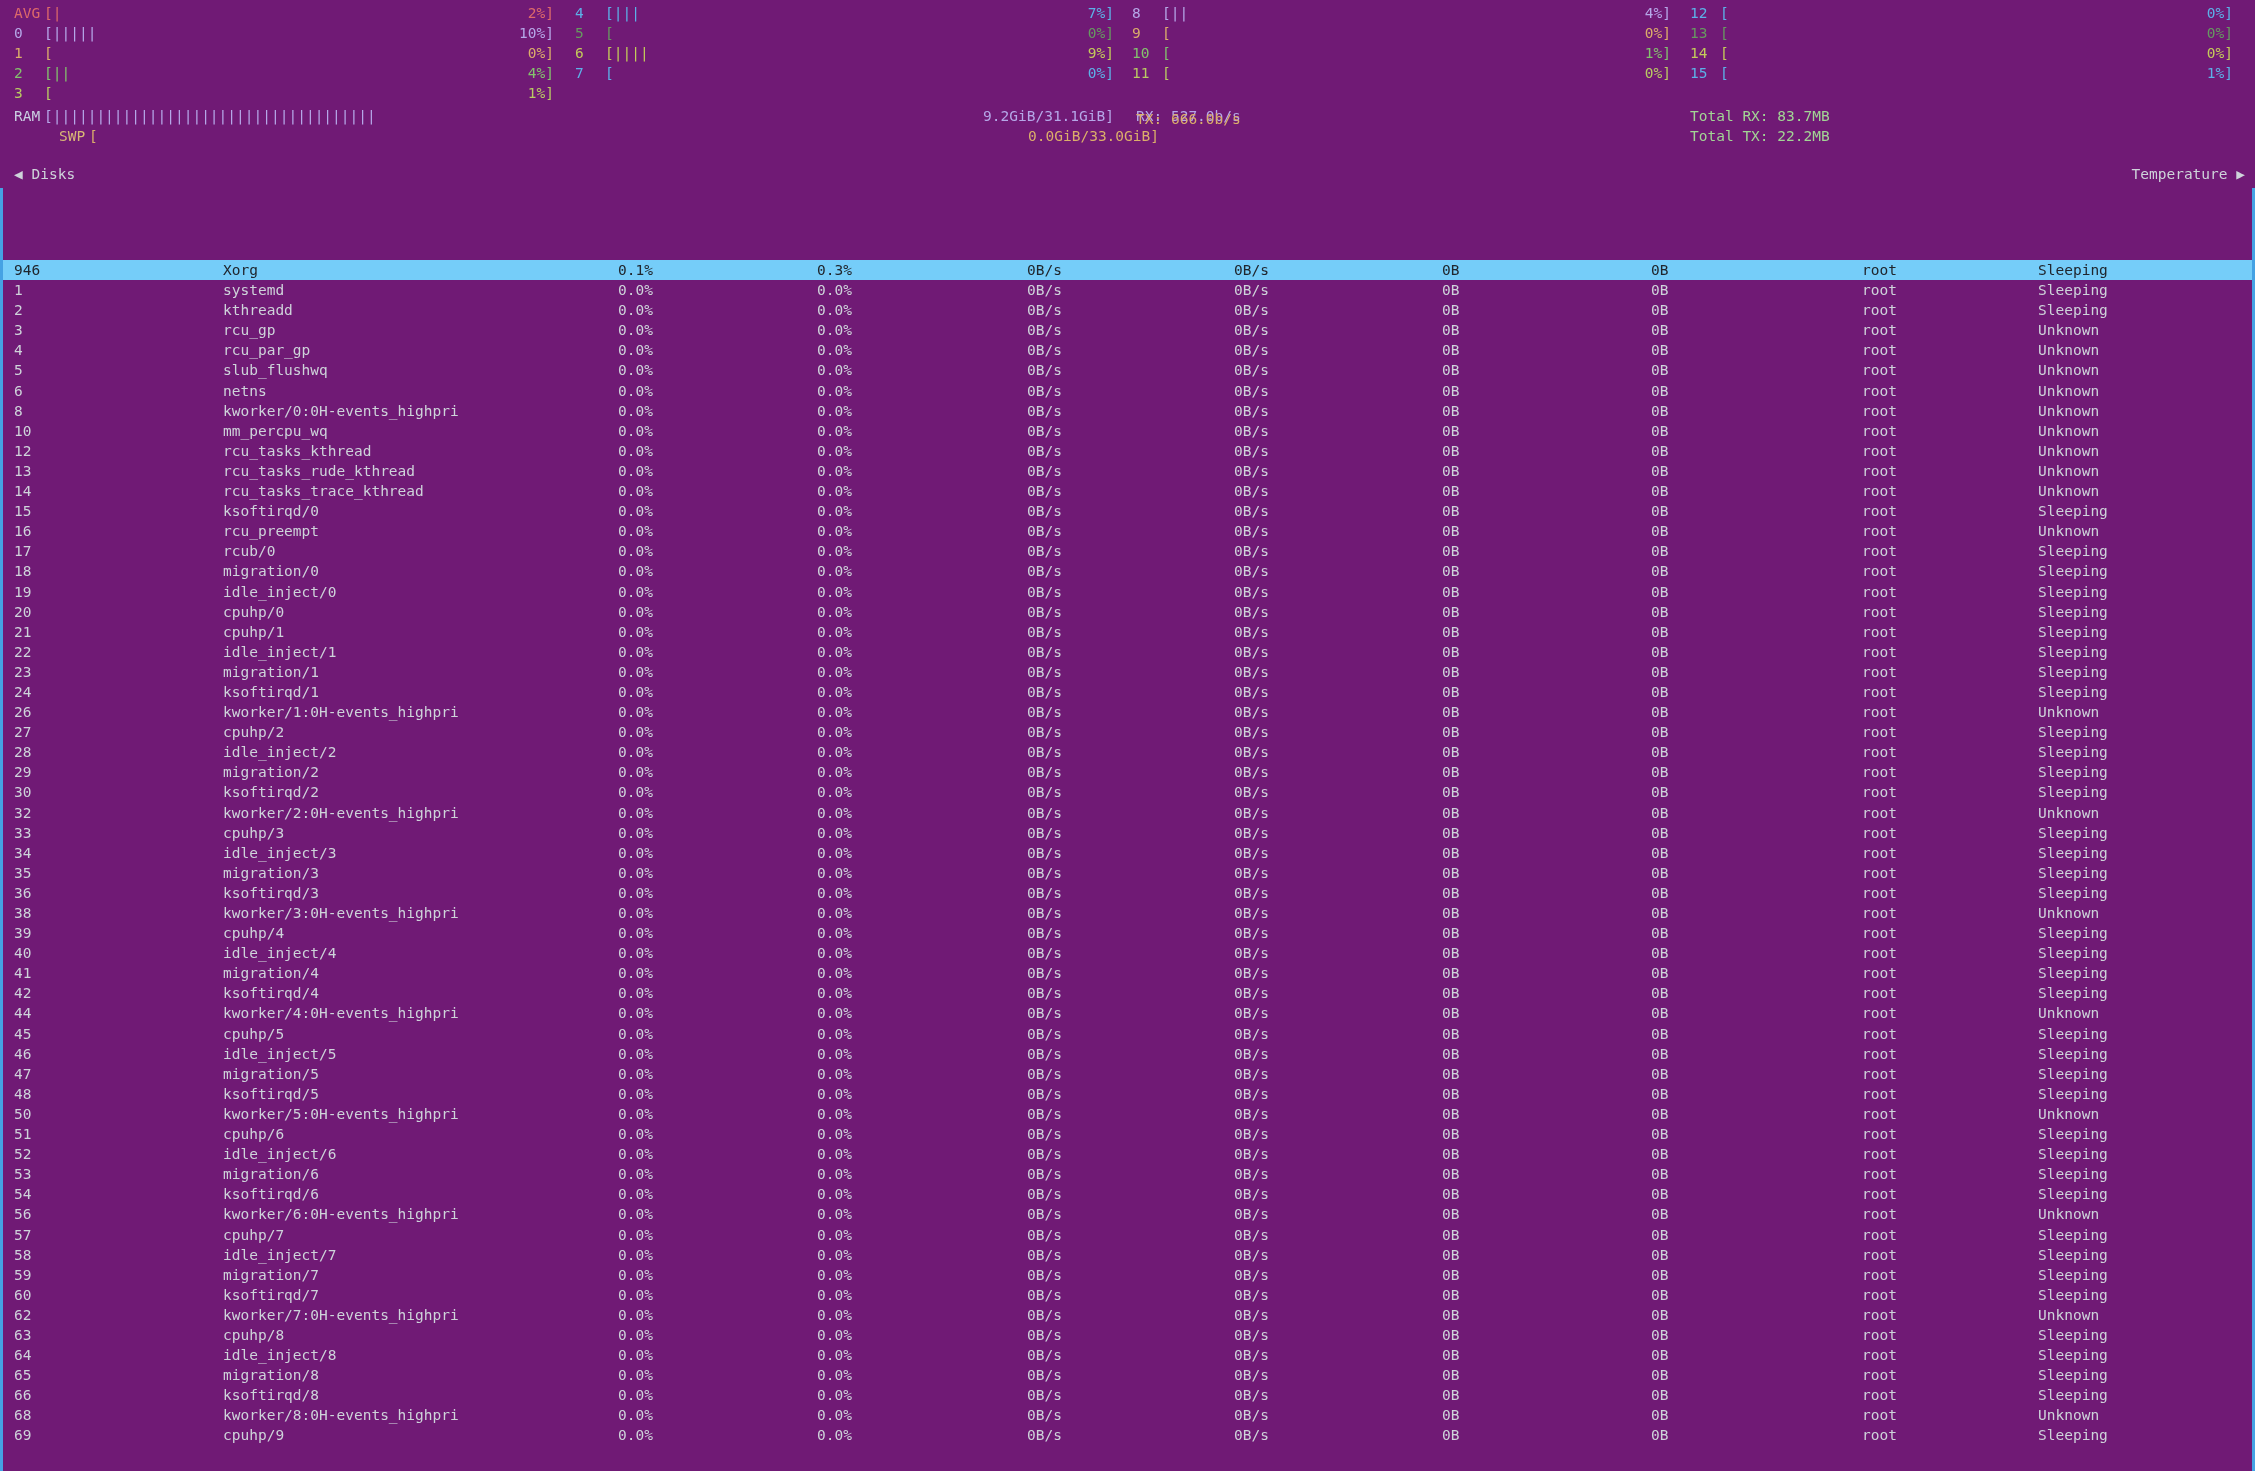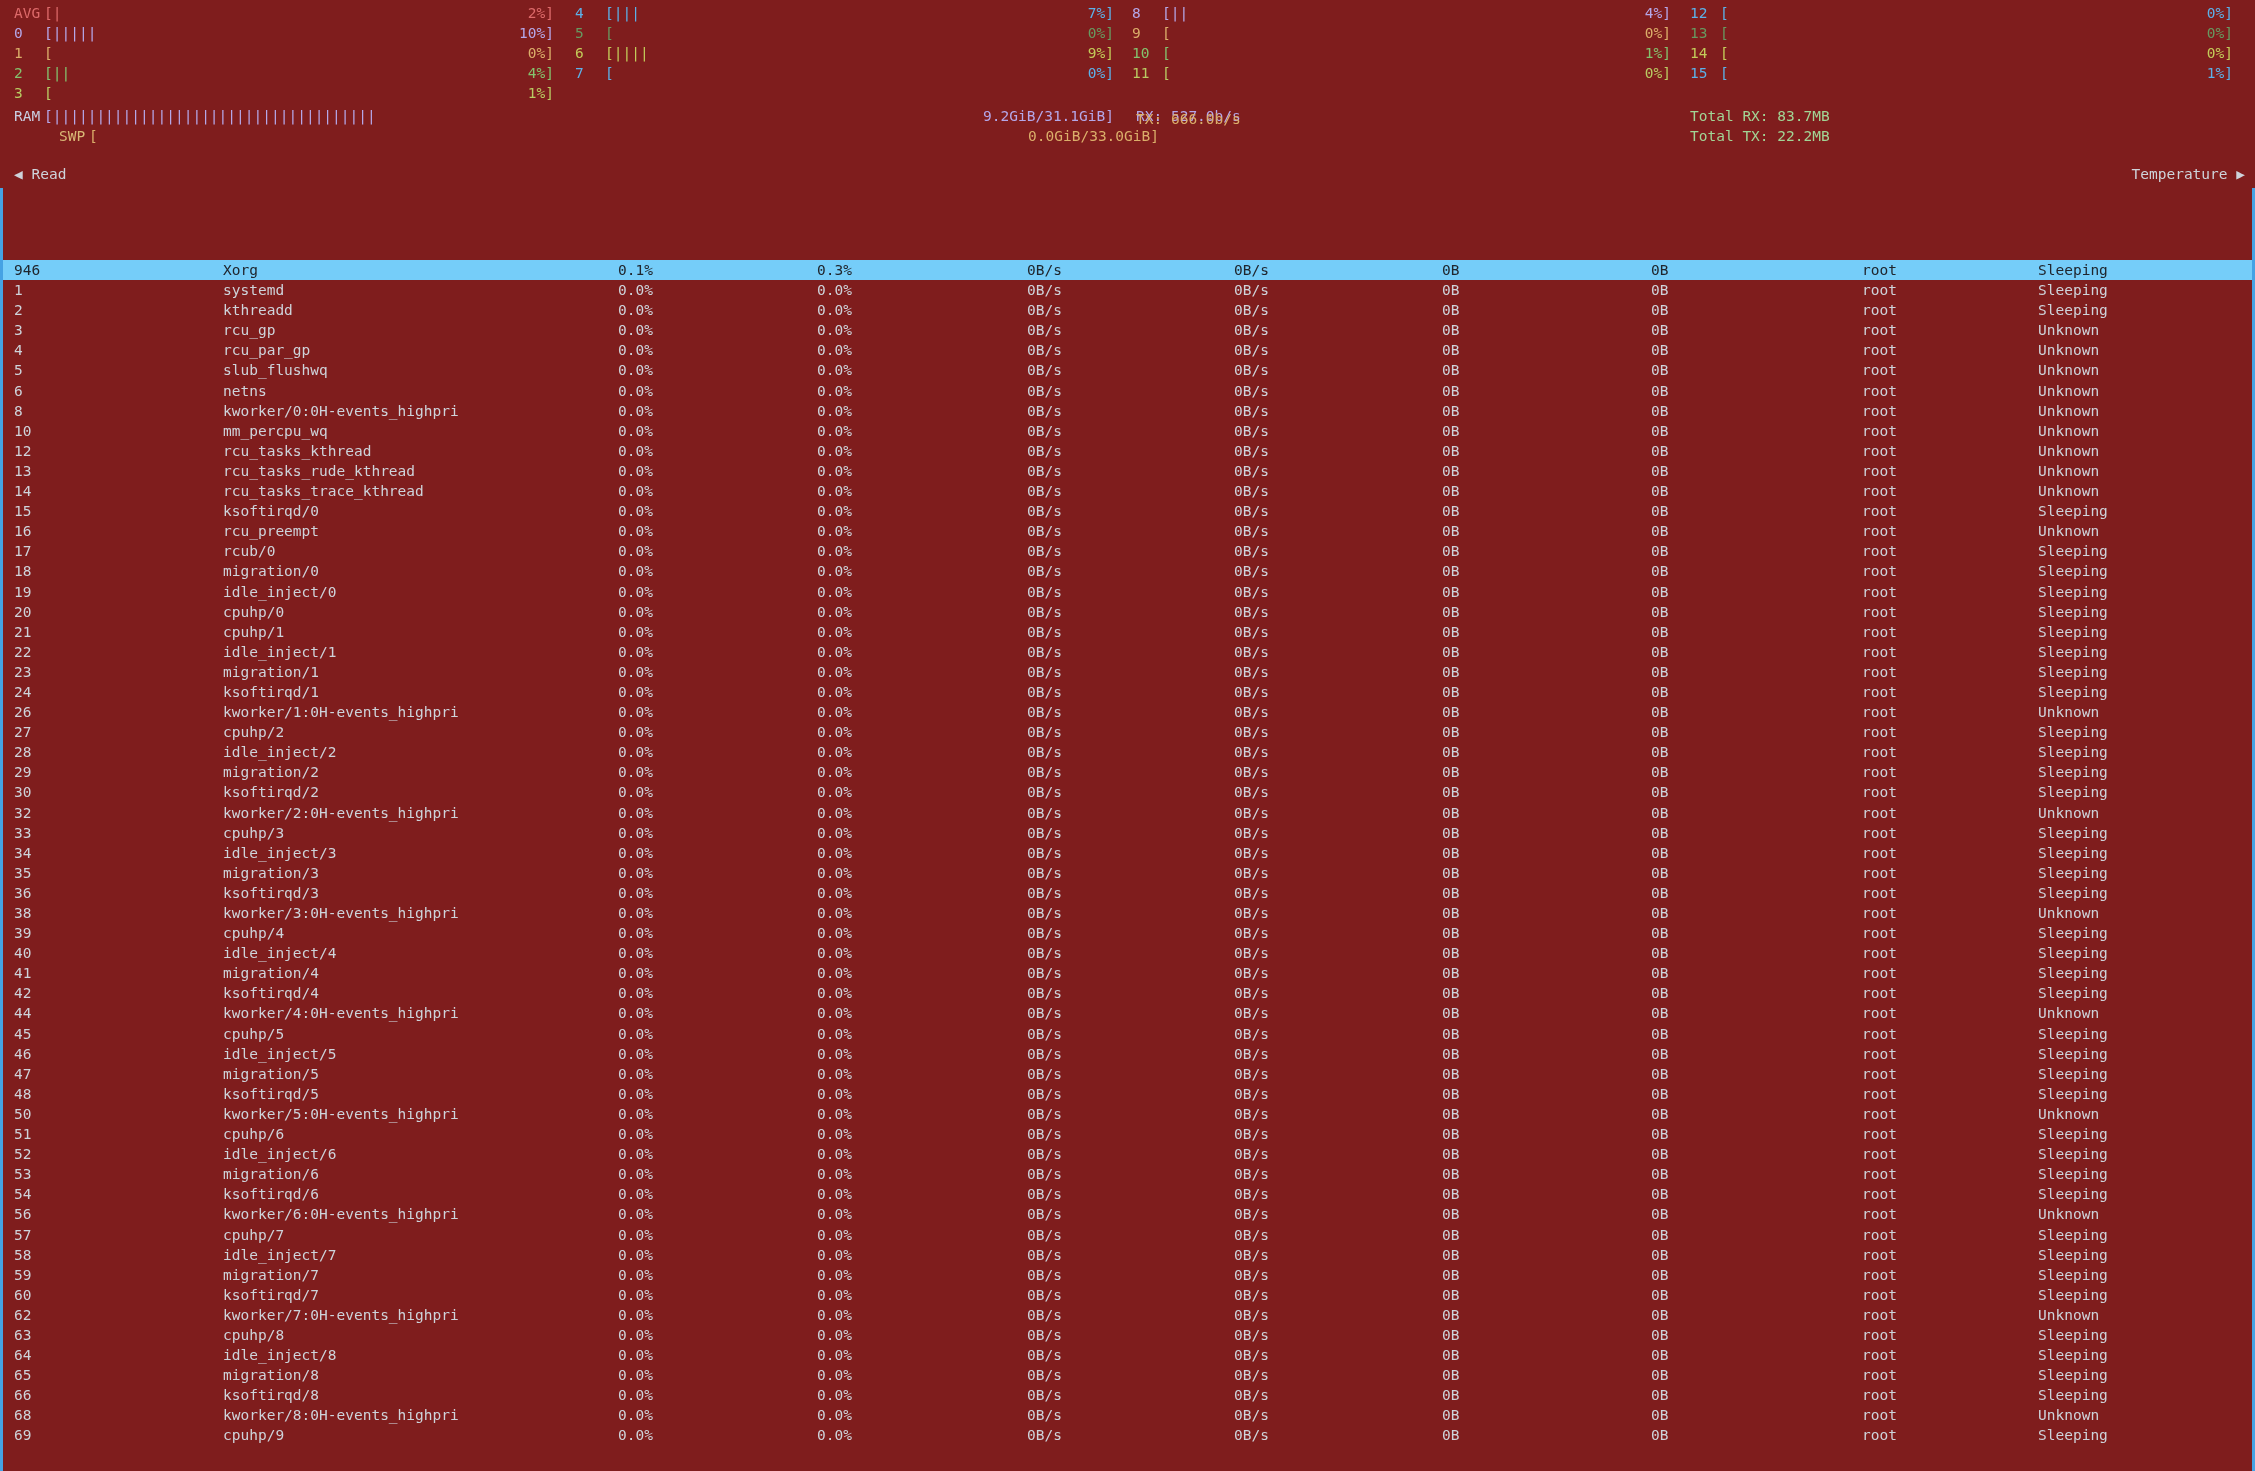--- a/index.html
+++ b/index.html
@@ -1,18 +1,18 @@
 <!DOCTYPE html>
 <html><head>
 <meta charset="utf-8">
 <style>
   html,body { margin:0; padding:0; background:#1a1f26; }
   .screen {
     position:relative; width:2255px; height:1471px; overflow:hidden;
-    background:#7f1d1d; font-family:"DejaVu Sans Mono", monospace;
+    background:#701a75; font-family:"DejaVu Sans Mono", monospace;
     font-size:14.5px; color:#ced3da; white-space:pre;
   }
   
   .cpu-col { position:absolute; top:3px; }
   .cpu-col-0 { left:14px;   width:540px; }
   .cpu-col-1 { left:575px;  width:539px; }
   .cpu-col-2 { left:1132px; width:539px; }
   .cpu-col-3 { left:1690px; width:543px; }
   .meter-row { display:flex; height:20.1px; line-height:20.1px; }
   .m-label { flex:0 0 30px; }
@@ -56,21 +56,21 @@
   <div class="mem-row mem-swp"><div class="meter-row"><span class="m-label" style="color: rgb(217, 184, 118);">SWP</span><span class="m-bar" style="color: rgb(219, 174, 106);"><span>[</span><span class="m-ticks"></span><span class="m-sp"></span><span>0.0GiB/33.0GiB</span><span>]</span></span></div></div>
 
   
   <div class="net-txt net-rx" style="color: rgb(181, 167, 232);">RX: 527.0b/s</div>
   <div class="net-txt net-tx" style="color: rgb(219, 174, 106);">TX: 666.0b/s</div>
   <div class="net-txt tot-rx" style="color: rgb(162, 213, 149);">Total RX: 83.7MB</div>
   <div class="net-txt tot-tx" style="color: rgb(162, 213, 149);">Total TX: 22.2MB</div>
 
   
   <div class="nav-row">
-    <span class="nav-btn">◀ Read</span>
+    <span class="nav-btn">◀ Disks</span>
     <span class="nav-btn">Temperature ▶</span>
   </div>
 
   
   <div class="table-wrap">
     <div class="rows"><div class="trow selected"><span>946</span><span>Xorg</span><span>0.1%</span><span>0.3%</span><span>0B/s</span><span>0B/s</span><span>0B</span><span>0B</span><span>root</span><span>Sleeping</span></div><div class="trow"><span>1</span><span>systemd</span><span>0.0%</span><span>0.0%</span><span>0B/s</span><span>0B/s</span><span>0B</span><span>0B</span><span>root</span><span>Sleeping</span></div><div class="trow"><span>2</span><span>kthreadd</span><span>0.0%</span><span>0.0%</span><span>0B/s</span><span>0B/s</span><span>0B</span><span>0B</span><span>root</span><span>Sleeping</span></div><div class="trow"><span>3</span><span>rcu_gp</span><span>0.0%</span><span>0.0%</span><span>0B/s</span><span>0B/s</span><span>0B</span><span>0B</span><span>root</span><span>Unknown</span></div><div class="trow"><span>4</span><span>rcu_par_gp</span><span>0.0%</span><span>0.0%</span><span>0B/s</span><span>0B/s</span><span>0B</span><span>0B</span><span>root</span><span>Unknown</span></div><div class="trow"><span>5</span><span>slub_flushwq</span><span>0.0%</span><span>0.0%</span><span>0B/s</span><span>0B/s</span><span>0B</span><span>0B</span><span>root</span><span>Unknown</span></div><div class="trow"><span>6</span><span>netns</span><span>0.0%</span><span>0.0%</span><span>0B/s</span><span>0B/s</span><span>0B</span><span>0B</span><span>root</span><span>Unknown</span></div><div class="trow"><span>8</span><span>kworker/0:0H-events_highpri</span><span>0.0%</span><span>0.0%</span><span>0B/s</span><span>0B/s</span><span>0B</span><span>0B</span><span>root</span><span>Unknown</span></div><div class="trow"><span>10</span><span>mm_percpu_wq</span><span>0.0%</span><span>0.0%</span><span>0B/s</span><span>0B/s</span><span>0B</span><span>0B</span><span>root</span><span>Unknown</span></div><div class="trow"><span>12</span><span>rcu_tasks_kthread</span><span>0.0%</span><span>0.0%</span><span>0B/s</span><span>0B/s</span><span>0B</span><span>0B</span><span>root</span><span>Unknown</span></div><div class="trow"><span>13</span><span>rcu_tasks_rude_kthread</span><span>0.0%</span><span>0.0%</span><span>0B/s</span><span>0B/s</span><span>0B</span><span>0B</span><span>root</span><span>Unknown</span></div><div class="trow"><span>14</span><span>rcu_tasks_trace_kthread</span><span>0.0%</span><span>0.0%</span><span>0B/s</span><span>0B/s</span><span>0B</span><span>0B</span><span>root</span><span>Unknown</span></div><div class="trow"><span>15</span><span>ksoftirqd/0</span><span>0.0%</span><span>0.0%</span><span>0B/s</span><span>0B/s</span><span>0B</span><span>0B</span><span>root</span><span>Sleeping</span></div><div class="trow"><span>16</span><span>rcu_preempt</span><span>0.0%</span><span>0.0%</span><span>0B/s</span><span>0B/s</span><span>0B</span><span>0B</span><span>root</span><span>Unknown</span></div><div class="trow"><span>17</span><span>rcub/0</span><span>0.0%</span><span>0.0%</span><span>0B/s</span><span>0B/s</span><span>0B</span><span>0B</span><span>root</span><span>Sleeping</span></div><div class="trow"><span>18</span><span>migration/0</span><span>0.0%</span><span>0.0%</span><span>0B/s</span><span>0B/s</span><span>0B</span><span>0B</span><span>root</span><span>Sleeping</span></div><div class="trow"><span>19</span><span>idle_inject/0</span><span>0.0%</span><span>0.0%</span><span>0B/s</span><span>0B/s</span><span>0B</span><span>0B</span><span>root</span><span>Sleeping</span></div><div class="trow"><span>20</span><span>cpuhp/0</span><span>0.0%</span><span>0.0%</span><span>0B/s</span><span>0B/s</span><span>0B</span><span>0B</span><span>root</span><span>Sleeping</span></div><div class="trow"><span>21</span><span>cpuhp/1</span><span>0.0%</span><span>0.0%</span><span>0B/s</span><span>0B/s</span><span>0B</span><span>0B</span><span>root</span><span>Sleeping</span></div><div class="trow"><span>22</span><span>idle_inject/1</span><span>0.0%</span><span>0.0%</span><span>0B/s</span><span>0B/s</span><span>0B</span><span>0B</span><span>root</span><span>Sleeping</span></div><div class="trow"><span>23</span><span>migration/1</span><span>0.0%</span><span>0.0%</span><span>0B/s</span><span>0B/s</span><span>0B</span><span>0B</span><span>root</span><span>Sleeping</span></div><div class="trow"><span>24</span><span>ksoftirqd/1</span><span>0.0%</span><span>0.0%</span><span>0B/s</span><span>0B/s</span><span>0B</span><span>0B</span><span>root</span><span>Sleeping</span></div><div class="trow"><span>26</span><span>kworker/1:0H-events_highpri</span><span>0.0%</span><span>0.0%</span><span>0B/s</span><span>0B/s</span><span>0B</span><span>0B</span><span>root</span><span>Unknown</span></div><div class="trow"><span>27</span><span>cpuhp/2</span><span>0.0%</span><span>0.0%</span><span>0B/s</span><span>0B/s</span><span>0B</span><span>0B</span><span>root</span><span>Sleeping</span></div><div class="trow"><span>28</span><span>idle_inject/2</span><span>0.0%</span><span>0.0%</span><span>0B/s</span><span>0B/s</span><span>0B</span><span>0B</span><span>root</span><span>Sleeping</span></div><div class="trow"><span>29</span><span>migration/2</span><span>0.0%</span><span>0.0%</span><span>0B/s</span><span>0B/s</span><span>0B</span><span>0B</span><span>root</span><span>Sleeping</span></div><div class="trow"><span>30</span><span>ksoftirqd/2</span><span>0.0%</span><span>0.0%</span><span>0B/s</span><span>0B/s</span><span>0B</span><span>0B</span><span>root</span><span>Sleeping</span></div><div class="trow"><span>32</span><span>kworker/2:0H-events_highpri</span><span>0.0%</span><span>0.0%</span><span>0B/s</span><span>0B/s</span><span>0B</span><span>0B</span><span>root</span><span>Unknown</span></div><div class="trow"><span>33</span><span>cpuhp/3</span><span>0.0%</span><span>0.0%</span><span>0B/s</span><span>0B/s</span><span>0B</span><span>0B</span><span>root</span><span>Sleeping</span></div><div class="trow"><span>34</span><span>idle_inject/3</span><span>0.0%</span><span>0.0%</span><span>0B/s</span><span>0B/s</span><span>0B</span><span>0B</span><span>root</span><span>Sleeping</span></div><div class="trow"><span>35</span><span>migration/3</span><span>0.0%</span><span>0.0%</span><span>0B/s</span><span>0B/s</span><span>0B</span><span>0B</span><span>root</span><span>Sleeping</span></div><div class="trow"><span>36</span><span>ksoftirqd/3</span><span>0.0%</span><span>0.0%</span><span>0B/s</span><span>0B/s</span><span>0B</span><span>0B</span><span>root</span><span>Sleeping</span></div><div class="trow"><span>38</span><span>kworker/3:0H-events_highpri</span><span>0.0%</span><span>0.0%</span><span>0B/s</span><span>0B/s</span><span>0B</span><span>0B</span><span>root</span><span>Unknown</span></div><div class="trow"><span>39</span><span>cpuhp/4</span><span>0.0%</span><span>0.0%</span><span>0B/s</span><span>0B/s</span><span>0B</span><span>0B</span><span>root</span><span>Sleeping</span></div><div class="trow"><span>40</span><span>idle_inject/4</span><span>0.0%</span><span>0.0%</span><span>0B/s</span><span>0B/s</span><span>0B</span><span>0B</span><span>root</span><span>Sleeping</span></div><div class="trow"><span>41</span><span>migration/4</span><span>0.0%</span><span>0.0%</span><span>0B/s</span><span>0B/s</span><span>0B</span><span>0B</span><span>root</span><span>Sleeping</span></div><div class="trow"><span>42</span><span>ksoftirqd/4</span><span>0.0%</span><span>0.0%</span><span>0B/s</span><span>0B/s</span><span>0B</span><span>0B</span><span>root</span><span>Sleeping</span></div><div class="trow"><span>44</span><span>kworker/4:0H-events_highpri</span><span>0.0%</span><span>0.0%</span><span>0B/s</span><span>0B/s</span><span>0B</span><span>0B</span><span>root</span><span>Unknown</span></div><div class="trow"><span>45</span><span>cpuhp/5</span><span>0.0%</span><span>0.0%</span><span>0B/s</span><span>0B/s</span><span>0B</span><span>0B</span><span>root</span><span>Sleeping</span></div><div class="trow"><span>46</span><span>idle_inject/5</span><span>0.0%</span><span>0.0%</span><span>0B/s</span><span>0B/s</span><span>0B</span><span>0B</span><span>root</span><span>Sleeping</span></div><div class="trow"><span>47</span><span>migration/5</span><span>0.0%</span><span>0.0%</span><span>0B/s</span><span>0B/s</span><span>0B</span><span>0B</span><span>root</span><span>Sleeping</span></div><div class="trow"><span>48</span><span>ksoftirqd/5</span><span>0.0%</span><span>0.0%</span><span>0B/s</span><span>0B/s</span><span>0B</span><span>0B</span><span>root</span><span>Sleeping</span></div><div class="trow"><span>50</span><span>kworker/5:0H-events_highpri</span><span>0.0%</span><span>0.0%</span><span>0B/s</span><span>0B/s</span><span>0B</span><span>0B</span><span>root</span><span>Unknown</span></div><div class="trow"><span>51</span><span>cpuhp/6</span><span>0.0%</span><span>0.0%</span><span>0B/s</span><span>0B/s</span><span>0B</span><span>0B</span><span>root</span><span>Sleeping</span></div><div class="trow"><span>52</span><span>idle_inject/6</span><span>0.0%</span><span>0.0%</span><span>0B/s</span><span>0B/s</span><span>0B</span><span>0B</span><span>root</span><span>Sleeping</span></div><div class="trow"><span>53</span><span>migration/6</span><span>0.0%</span><span>0.0%</span><span>0B/s</span><span>0B/s</span><span>0B</span><span>0B</span><span>root</span><span>Sleeping</span></div><div class="trow"><span>54</span><span>ksoftirqd/6</span><span>0.0%</span><span>0.0%</span><span>0B/s</span><span>0B/s</span><span>0B</span><span>0B</span><span>root</span><span>Sleeping</span></div><div class="trow"><span>56</span><span>kworker/6:0H-events_highpri</span><span>0.0%</span><span>0.0%</span><span>0B/s</span><span>0B/s</span><span>0B</span><span>0B</span><span>root</span><span>Unknown</span></div><div class="trow"><span>57</span><span>cpuhp/7</span><span>0.0%</span><span>0.0%</span><span>0B/s</span><span>0B/s</span><span>0B</span><span>0B</span><span>root</span><span>Sleeping</span></div><div class="trow"><span>58</span><span>idle_inject/7</span><span>0.0%</span><span>0.0%</span><span>0B/s</span><span>0B/s</span><span>0B</span><span>0B</span><span>root</span><span>Sleeping</span></div><div class="trow"><span>59</span><span>migration/7</span><span>0.0%</span><span>0.0%</span><span>0B/s</span><span>0B/s</span><span>0B</span><span>0B</span><span>root</span><span>Sleeping</span></div><div class="trow"><span>60</span><span>ksoftirqd/7</span><span>0.0%</span><span>0.0%</span><span>0B/s</span><span>0B/s</span><span>0B</span><span>0B</span><span>root</span><span>Sleeping</span></div><div class="trow"><span>62</span><span>kworker/7:0H-events_highpri</span><span>0.0%</span><span>0.0%</span><span>0B/s</span><span>0B/s</span><span>0B</span><span>0B</span><span>root</span><span>Unknown</span></div><div class="trow"><span>63</span><span>cpuhp/8</span><span>0.0%</span><span>0.0%</span><span>0B/s</span><span>0B/s</span><span>0B</span><span>0B</span><span>root</span><span>Sleeping</span></div><div class="trow"><span>64</span><span>idle_inject/8</span><span>0.0%</span><span>0.0%</span><span>0B/s</span><span>0B/s</span><span>0B</span><span>0B</span><span>root</span><span>Sleeping</span></div><div class="trow"><span>65</span><span>migration/8</span><span>0.0%</span><span>0.0%</span><span>0B/s</span><span>0B/s</span><span>0B</span><span>0B</span><span>root</span><span>Sleeping</span></div><div class="trow"><span>66</span><span>ksoftirqd/8</span><span>0.0%</span><span>0.0%</span><span>0B/s</span><span>0B/s</span><span>0B</span><span>0B</span><span>root</span><span>Sleeping</span></div><div class="trow"><span>68</span><span>kworker/8:0H-events_highpri</span><span>0.0%</span><span>0.0%</span><span>0B/s</span><span>0B/s</span><span>0B</span><span>0B</span><span>root</span><span>Unknown</span></div><div class="trow"><span>69</span><span>cpuhp/9</span><span>0.0%</span><span>0.0%</span><span>0B/s</span><span>0B/s</span><span>0B</span><span>0B</span><span>root</span><span>Sleeping</span></div></div>
   </div>
 
 </div>
 

